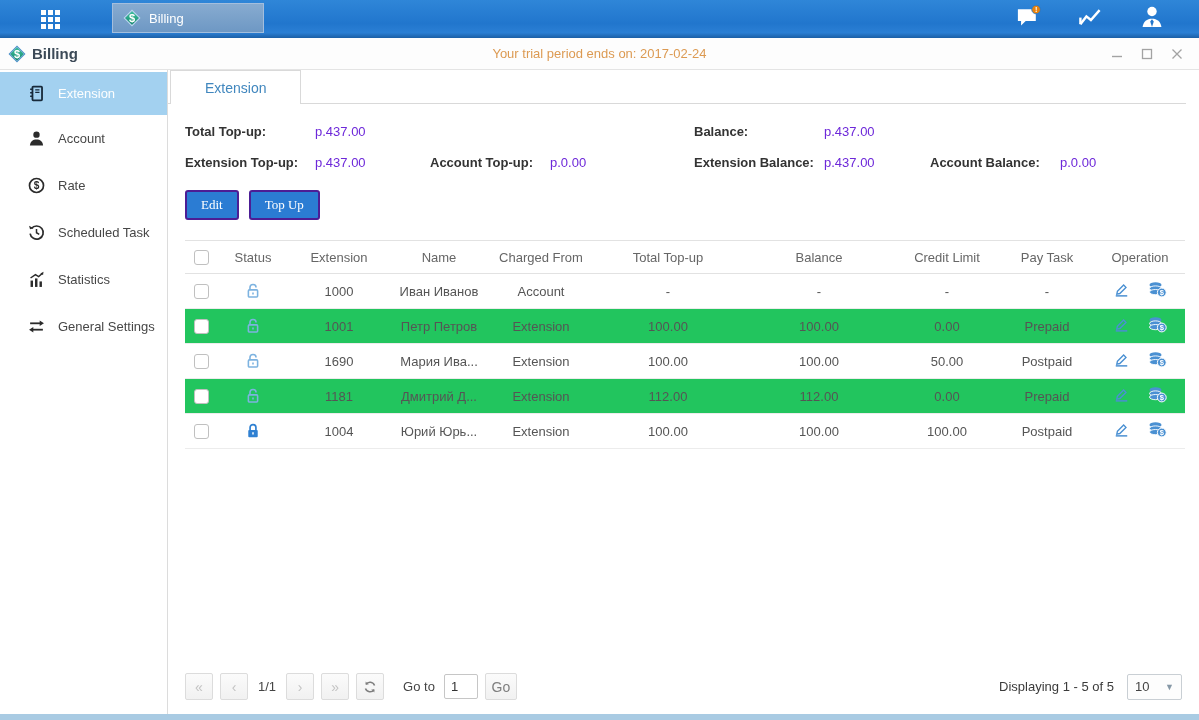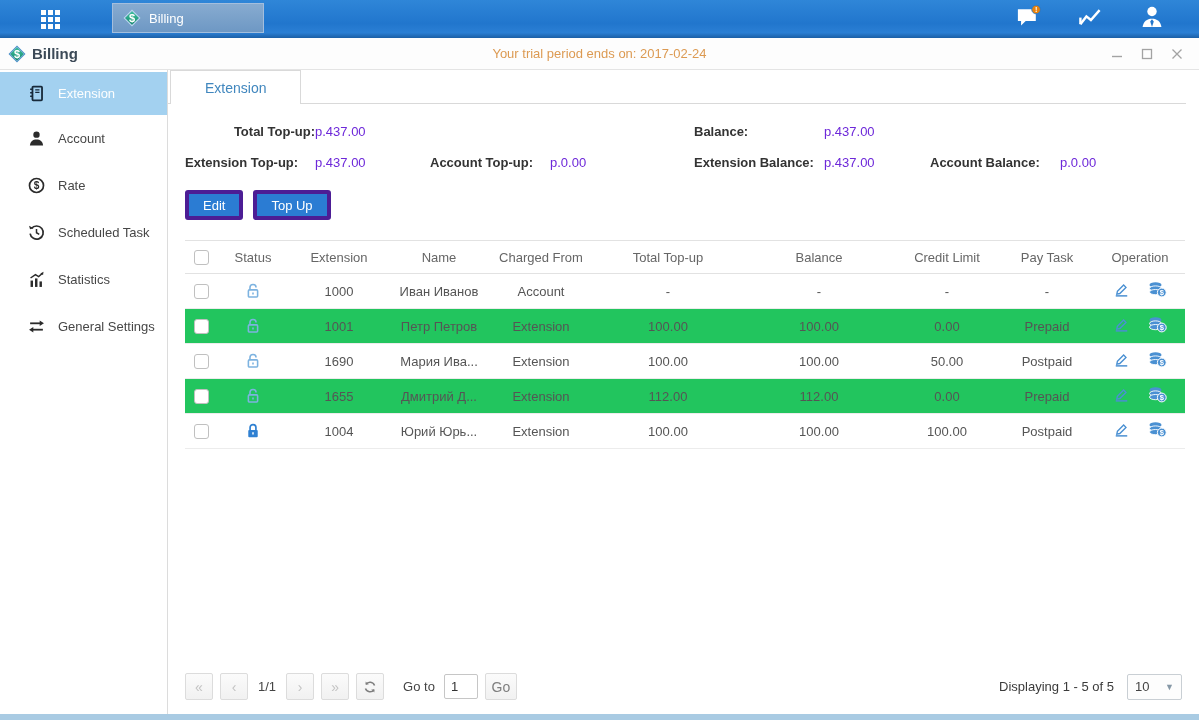--- a/index.html
+++ b/index.html
@@ -41,28 +41,28 @@
   .content { flex:1; display:flex; flex-direction:column; min-width:0; background:#fff; }
   .tabstrip { height:34px; display:flex; align-items:stretch; border-bottom:1px solid #d9d9d9; margin-right:13px; flex:none; }
   .tab { margin-left:2px; padding:0 34px; display:flex; align-items:center; font-size:14px; color:#4187be; background:#fff; border:1px solid #d9d9d9; border-bottom:none; margin-bottom:-1px; cursor:pointer; }
   .content-inner { flex:1; display:flex; flex-direction:column; padding:20px 14px 8px 17px; min-height:0; }
 
   
   .summary { display:grid; grid-template-columns:245px 264px 236px 1fr; row-gap:16px; margin-bottom:20px; }
   .sum-item { display:flex; align-items:baseline; }
   .sum-item b { color:#333; font-weight:bold; min-width:130px; }
   .sum-item span { color:#6d28d9; }
-  .pos-r1c1 { grid-row:1; grid-column:1;text-align:right; } .pos-r1c3 { grid-row:1; grid-column:3; }
+  .pos-r1c1 { grid-row:1; grid-column:1; } .pos-r1c3 { grid-row:1; grid-column:3; }
   .pos-r2c1 { grid-row:2; grid-column:1; } .pos-r2c2 { grid-row:2; grid-column:2; }
   .pos-r2c3 { grid-row:2; grid-column:3; } .pos-r2c4 { grid-row:2; grid-column:4; }
   .pos-r2c2 b { min-width:120px; } .pos-r2c4 b { min-width:130px; }
 
   
   .actions { display:flex; gap:10px; margin-bottom:20px; }
-  .btn-blue { background:#2b7cd3; color:#fff; border:4px solid #4c1d95; border-radius:3px; height:30px; padding:0 14px; font-size:13px; font-family:Liberation Sans, sans-serif; cursor:pointer; }
+  .btn-blue { background:#2b7cd3; color:#fff; border:2px solid #4c1d95; border-radius:3px; height:30px; padding:0 14px; font-size:13px; font-family:Liberation Serif, serif; cursor:pointer; }
 
   
   table { width:100%; border-collapse:collapse; table-layout:fixed; }
   thead tr { border-top:1px solid #e2e2e2; border-bottom:1px solid #e2e2e2; }
   th { font-weight:normal; color:#666; height:33px; text-align:center; }
   td { height:35px; text-align:center; color:#555; }
   tbody tr { border-bottom:1px solid #ececec; }
   tbody tr.alt { background:#22c55e; }
   .cb { display:inline-block; width:15px; height:15px; border:1px solid #c0c0c0; border-radius:3px; background:#fff; vertical-align:middle; cursor:pointer; }
   .ops span { display:inline-block; margin:0 9px; cursor:pointer; vertical-align:middle; }
@@ -362,21 +362,21 @@
                       <text x="13.8" y="13.6" text-anchor="middle" font-size="7.5" font-weight="bold" fill="#fff">$</text>
                     </svg></span></td>
               </tr>
               <tr class="alt">
                 <td><span class="cb"></span></td>
                 <td><span><svg class="lock" width="18" height="18" viewBox="0 0 16 16">
                       <path d="M5.3 7V4.9a2.7 2.7 0 0 1 5.4 0" fill="none" stroke="#7db3e0" stroke-width="1.4"></path>
                       <rect x="3.9" y="7" width="8.2" height="6.4" rx="0.9" fill="none" stroke="#7db3e0" stroke-width="1.4"></rect>
                       <path d="M8 9.3v1.8" stroke="#7db3e0" stroke-width="1.4"></path>
                     </svg></span></td>
-                <td>1655</td>
+                <td>1181</td>
                 <td>Дмитрий Д...</td>
                 <td>Extension</td>
                 <td>112.00</td>
                 <td>112.00</td>
                 <td>0.00</td>
                 <td>Prepaid</td>
                 <td class="ops"><span><svg width="17" height="17" viewBox="0 0 16 16">
                       <path d="M4.2 9.6l5.8-5.8 2.2 2.2-5.8 5.8-2.8.6z" fill="none" stroke="#4a90d2" stroke-width="1.3"></path>
                       <path d="M2.6 14h10.8" stroke="#4a90d2" stroke-width="1.4"></path>
                     </svg></span><span><svg width="19" height="17" viewBox="0 0 19 16">

